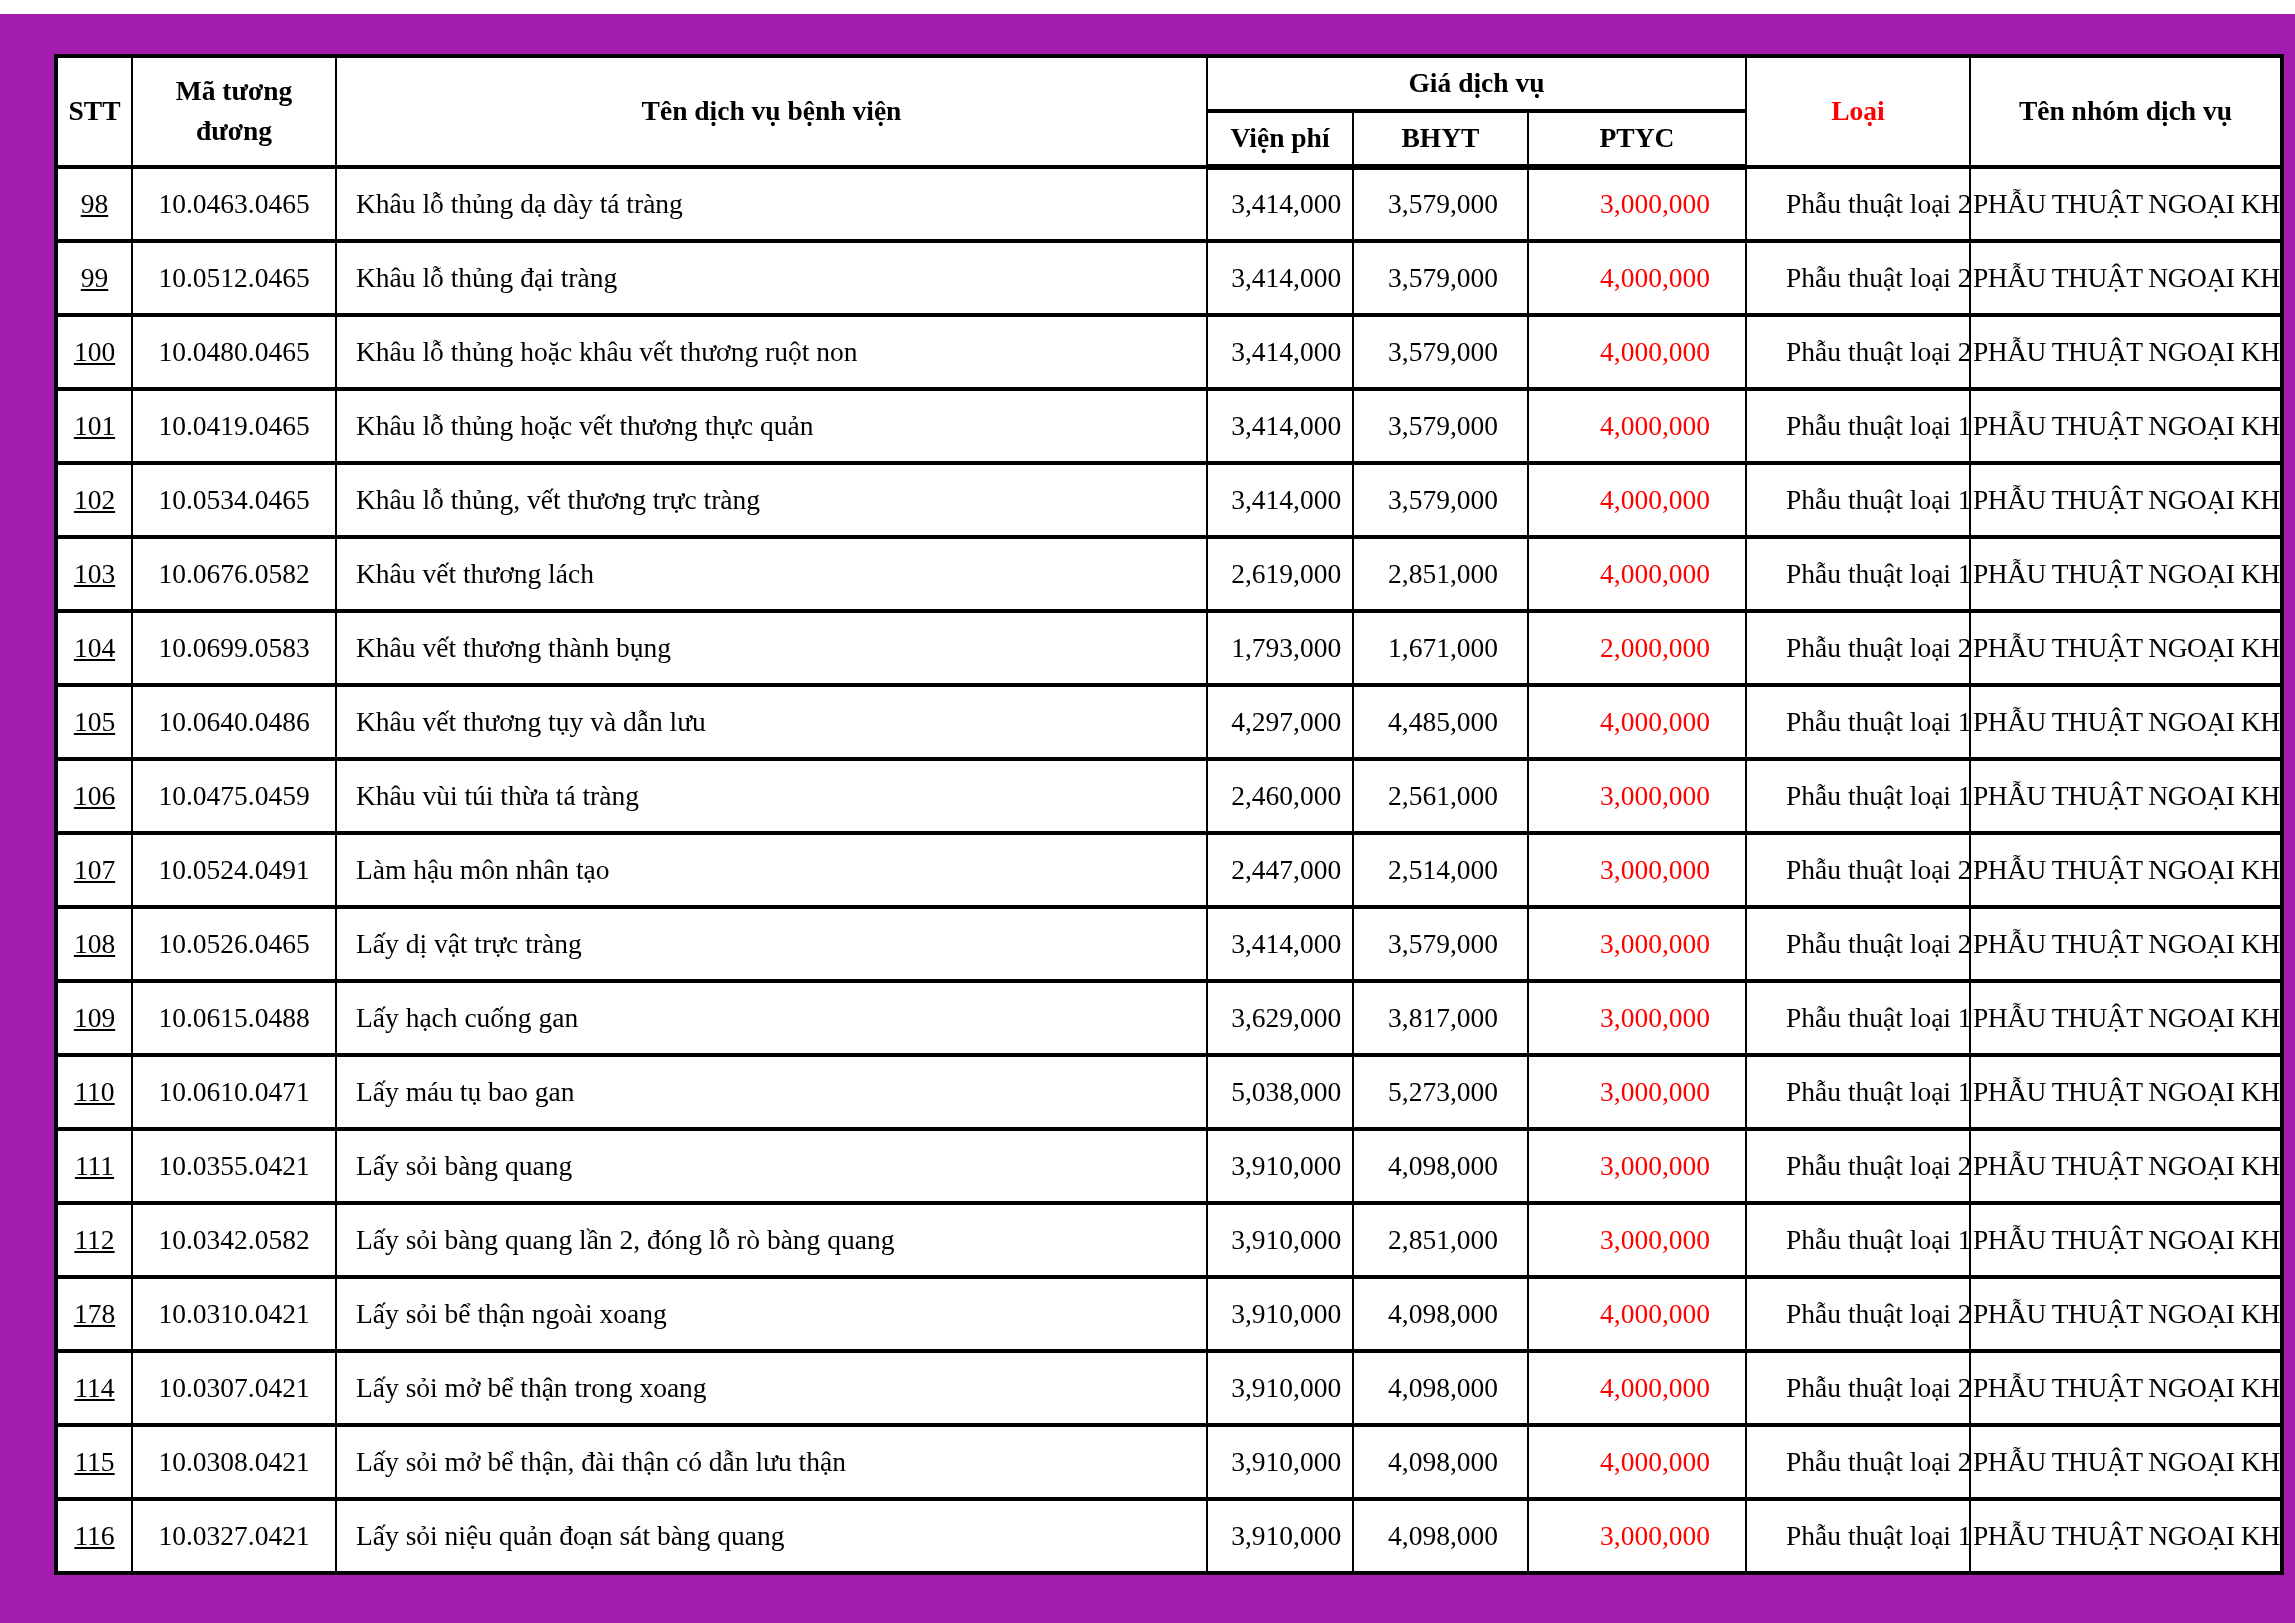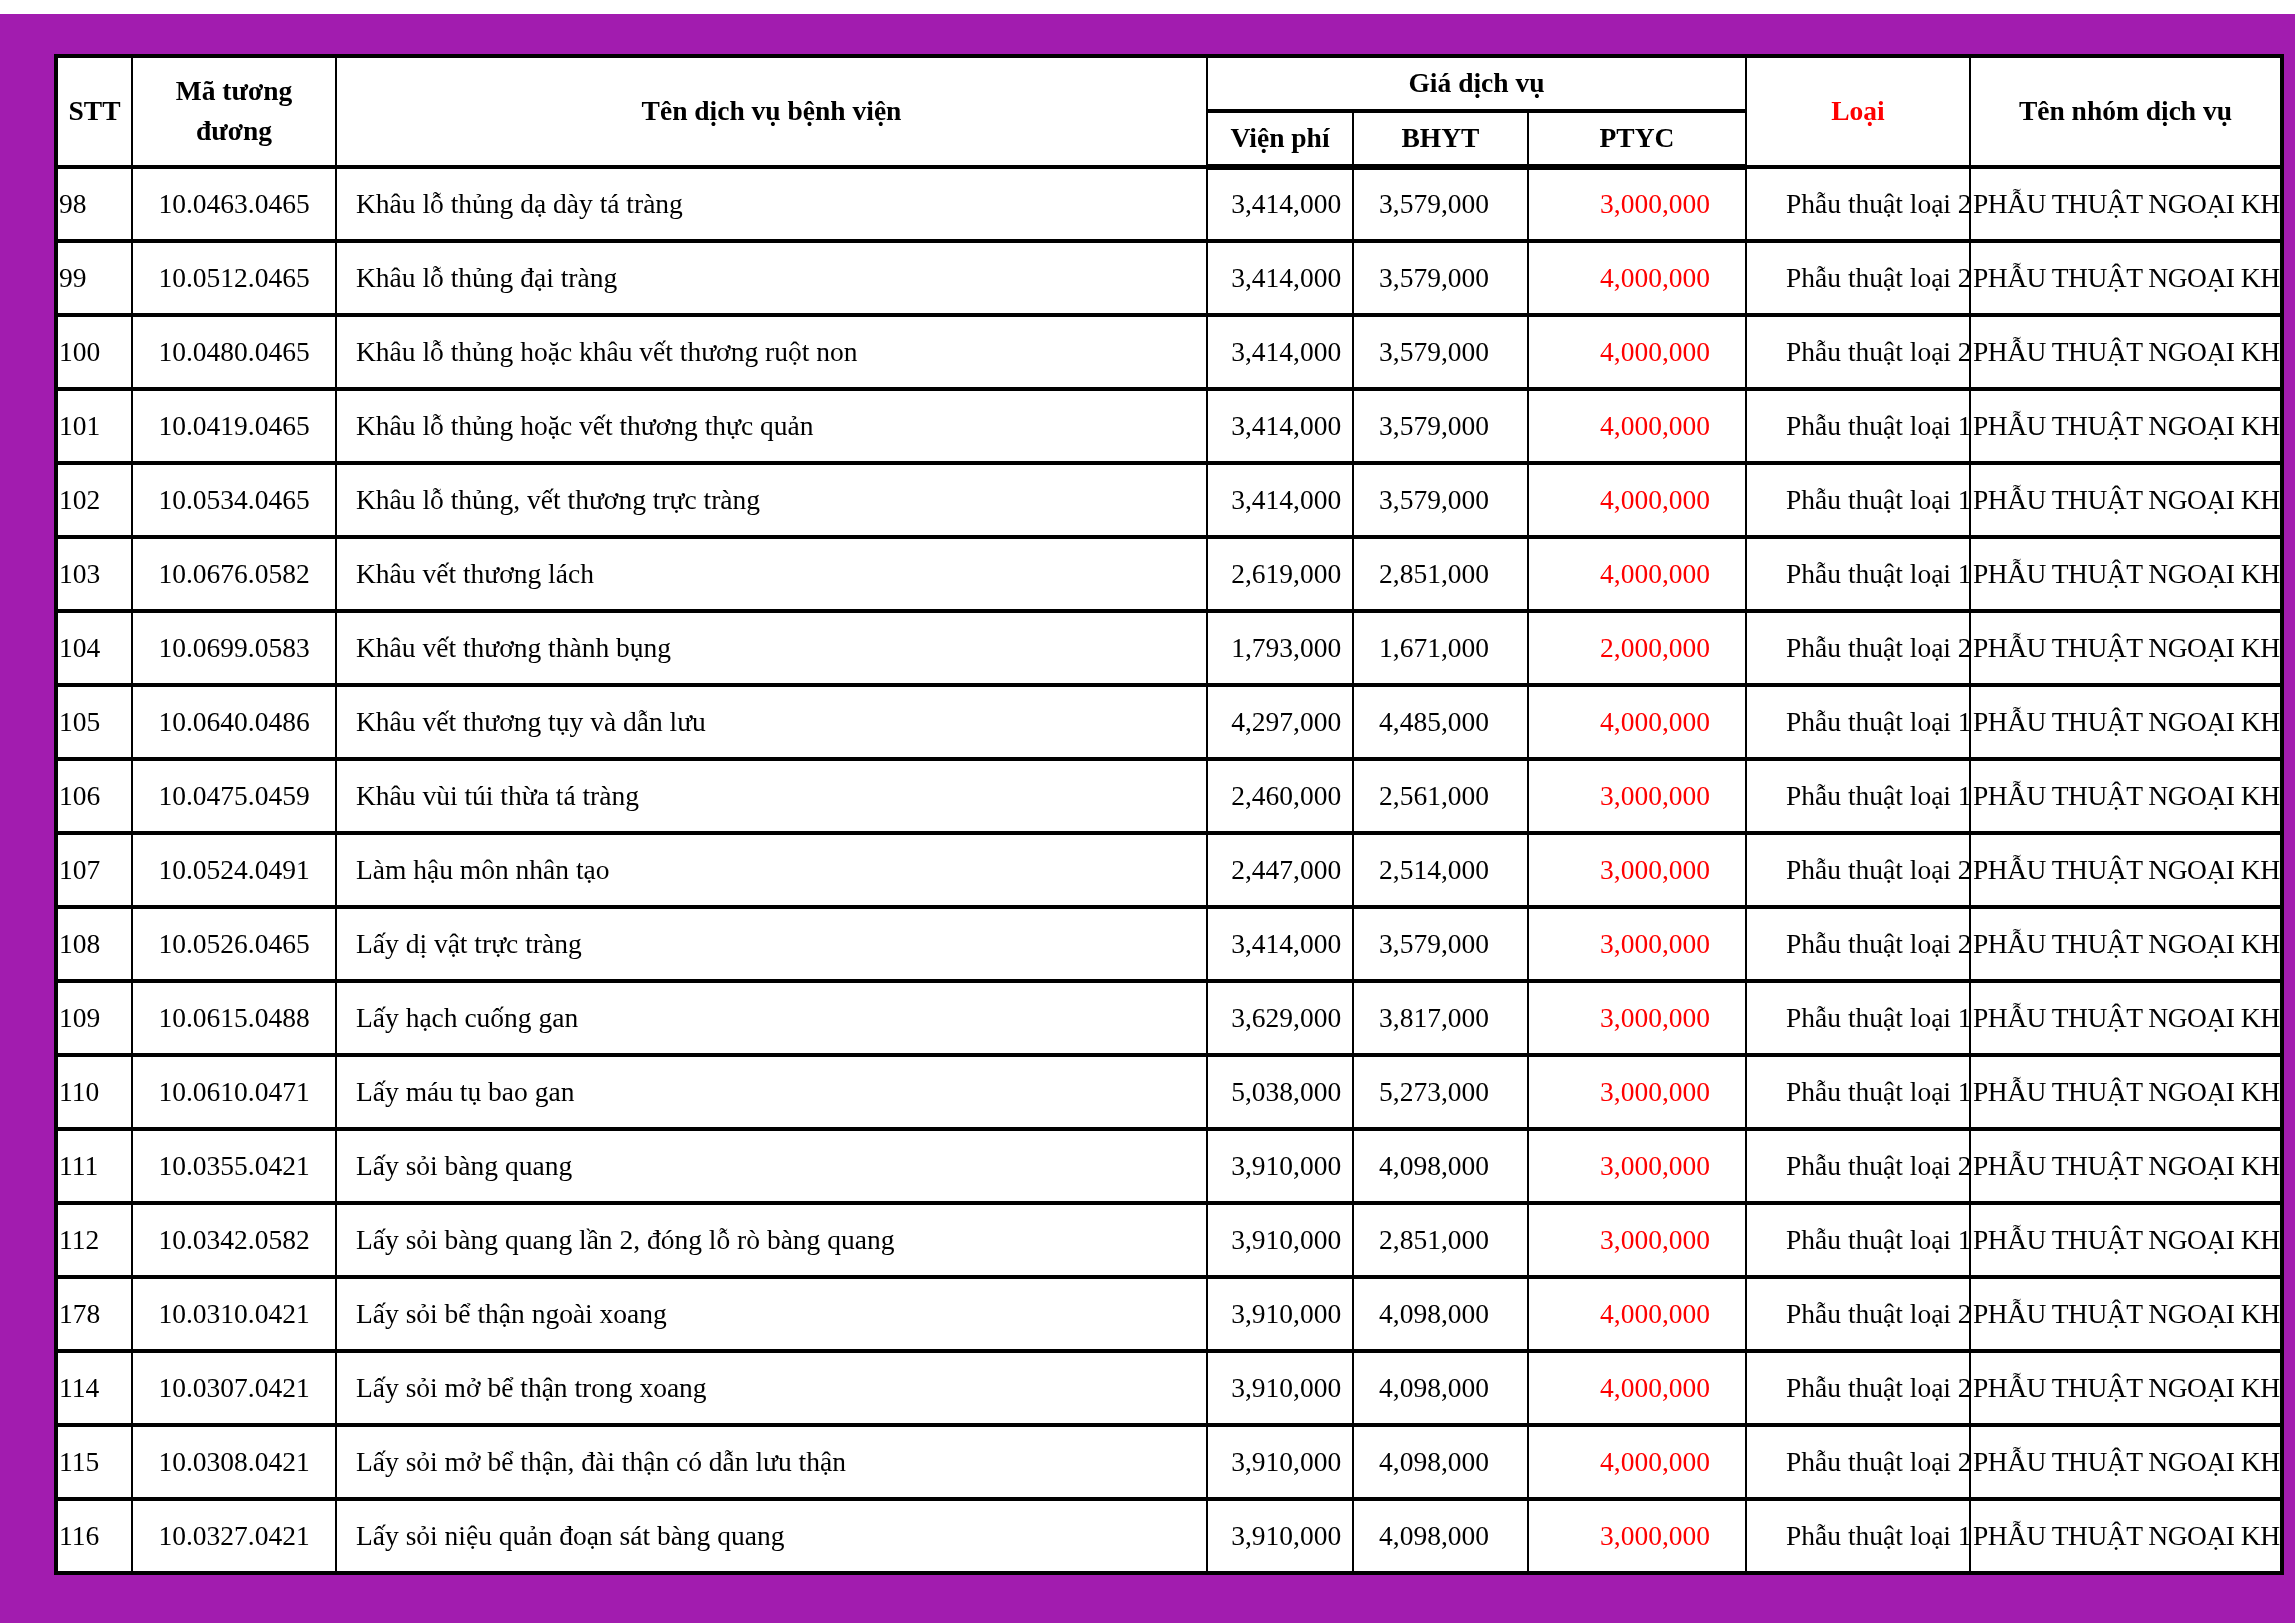--- a/index.html
+++ b/index.html
@@ -49,26 +49,26 @@
     padding: 2.9px 4.9px;
   }
   .price-table thead tr.h1 th { height: 45px; }
   .price-table thead tr.h2 th { height: 45px; border-bottom-width: 6.4px; }
   .price-table thead th.th-loai { color: #FF0000; }
   .price-table tbody tr { height: 74px; }
   .price-table tbody td {
     font-size: 27.5px;
     white-space: nowrap;
   }
-  .td-stt   { text-align: left; }
+  .td-stt   { text-align: center; text-decoration: underline; }
   .td-code  { text-align: center; }
   .td-name  { text-align: left; padding-left: 19px; }
   .td-num   { text-align: right; }
   .td-vp    { padding-right: 10.8px; }
-  .td-bh    { padding-right: 38px; }
+  .td-bh    { padding-right: 29px; }
   .td-ptyc  { padding-right: 35px; color: #FF0000; }
   .td-loai  { text-align: right; font-size: 23.6px; white-space: nowrap; padding-left: 39px; }
   .td-group { text-align: center; font-size: 22.6px; padding: 0 2px; letter-spacing: -0.5px; }
   .page-footer {
     position: absolute;
     left: 0;
     top: 1550px;
     width: 2295px;
     text-align: center;
     font-family: "Liberation Sans", sans-serif;

